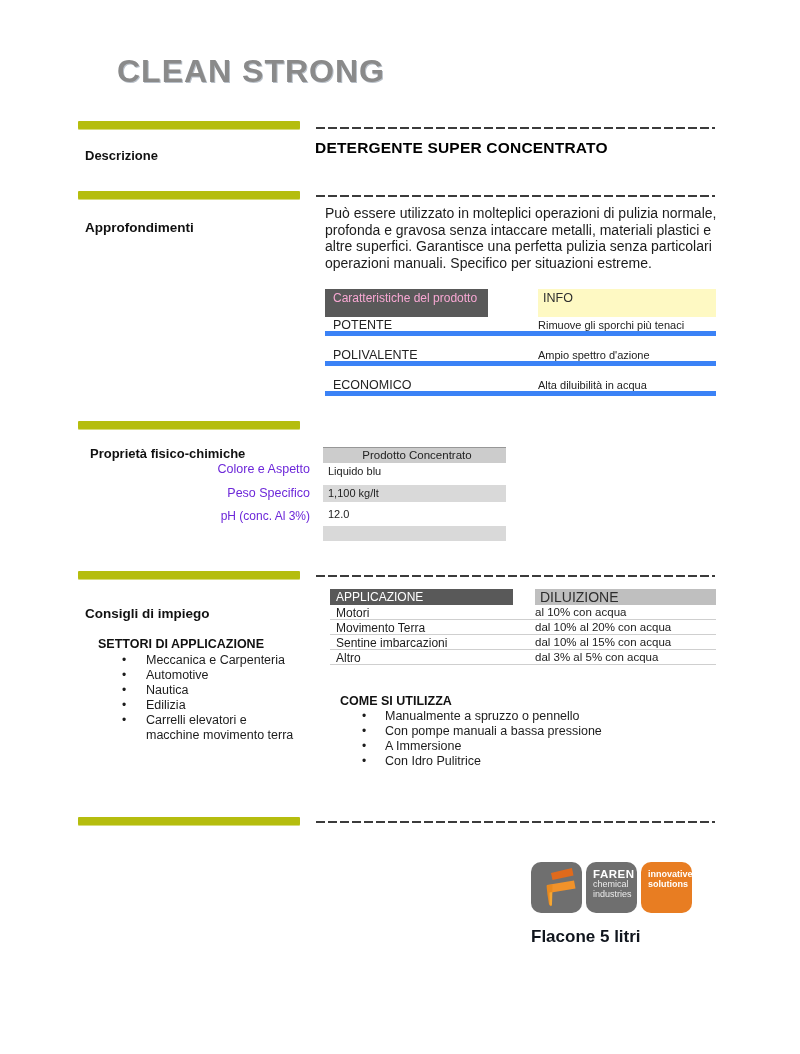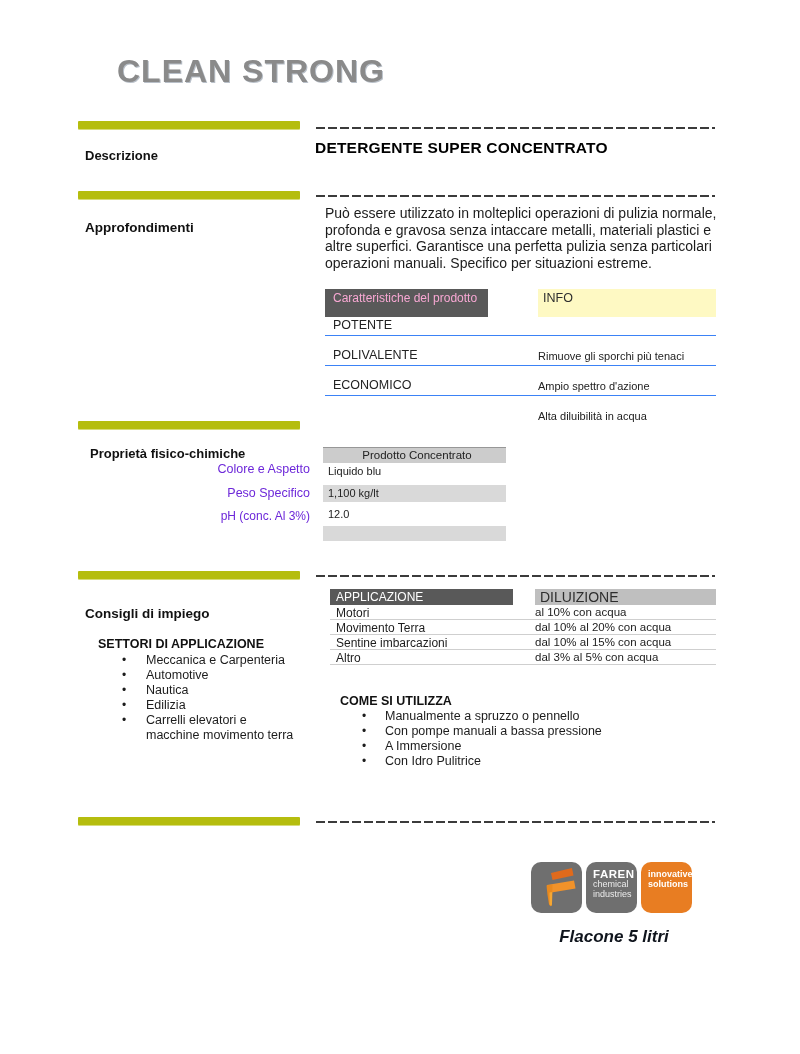--- a/index.html
+++ b/index.html
@@ -21,24 +21,24 @@
   .lbl-proprieta { left:90px; top:446px; }
   .lbl-consigli { left:85px; top:606px; font-size:13.5px; }
 
   .product-title { position:absolute; left:315px; top:139px; font-size:15.5px; font-weight:bold; letter-spacing:0.2px; color:#000; }
 
   .description-par { position:absolute; left:325px; top:205px; width:398px; font-size:14px; line-height:16.5px; color:#1c1c1c; }
 
   
   .car-head-left { position:absolute; left:325px; top:289px; width:163px; height:28px; background:#595959; color:#f9a8d4; font-size:12px; line-height:18px; padding-left:8px; }
   .car-head-right { position:absolute; left:538px; top:289px; width:178px; height:28px; background:#fef9c3; color:#2e2e2e; font-size:12.5px; line-height:18px; padding-left:5px; }
-  .car-row { position:absolute; left:325px; width:391px; height:22px; border-bottom:1px solid #3b82f6; }
+  .car-row { position:absolute; left:325px; width:391px; height:22px; border-bottom:5px solid #3b82f6; }
   .car-row-0 { top:314px; } .car-row-1 { top:344px; } .car-row-2 { top:374px; }
   .car-name { position:absolute; left:8px; top:4px; font-size:12.5px; color:#222; }
-  .car-info { position:absolute; left:213px; top:5px; font-size:11px; color:#222;margin-top:31px; }
+  .car-info { position:absolute; left:213px; top:5px; font-size:11px; color:#222; }
 
   
   .prop-field-label { position:absolute; left:85px; width:225px; text-align:right; font-size:12.5px; color:#6d28d9; }
   .pf-0 { top:462px; } .pf-1 { top:486px; } .pf-2 { top:509px; font-size:12px; }
   .prop-col { position:absolute; left:323px; width:183px; }
   .prop-col-head { top:447px; height:16px; background:#cccccc; border-top:1px solid #979797; font-size:11.5px; line-height:15px; padding-left:5px; color:#222;text-align:center; }
   .prop-val { font-size:11px; padding-left:5px; color:#222; }
   .pv-0 { top:464px; height:16px; line-height:14px; background:#fff; }
   .pv-1 { top:485px; height:17px; line-height:16px; background:#d9d9d9; }
   .pv-2 { top:506px; height:17px; line-height:16px; background:#fff; }
@@ -67,21 +67,21 @@
   
   .logo-strip { position:absolute; left:531px; top:862px; display:flex; gap:4px; }
   .logo-tile { width:51px; height:51px; border-radius:10px; overflow:hidden; }
   .tile-gray { background:#6f6f6f; }
   .tile-orange { background:#e87d22; }
   .tile-text { padding:7px 0 0 7px; color:#ffffff; }
   .faren-name { font-size:11.5px; font-weight:bold; letter-spacing:0.5px; line-height:11px; }
   .faren-sub { font-size:9px; line-height:9.5px; color:#ececec; }
   .innov { font-size:9px; font-weight:bold; line-height:10px; color:#fff; }
 
-  .flacone { position:absolute; left:531px; top:927px; width:166px; text-align:center; font-size:17px; font-weight:bold; font-style:italic; color:#10151d; }
+  .flacone { position:absolute; left:531px; top:927px; width:166px; text-align:left; font-size:17px; font-weight:bold; color:#10151d; }
 </style>
 </head>
 <body>
 
 <div class="page">
 
   <div class="page-title">CLEAN STRONG</div>
 
   <div class="accent-bar bar-1"></div>
   <div class="accent-bar bar-2"></div>

